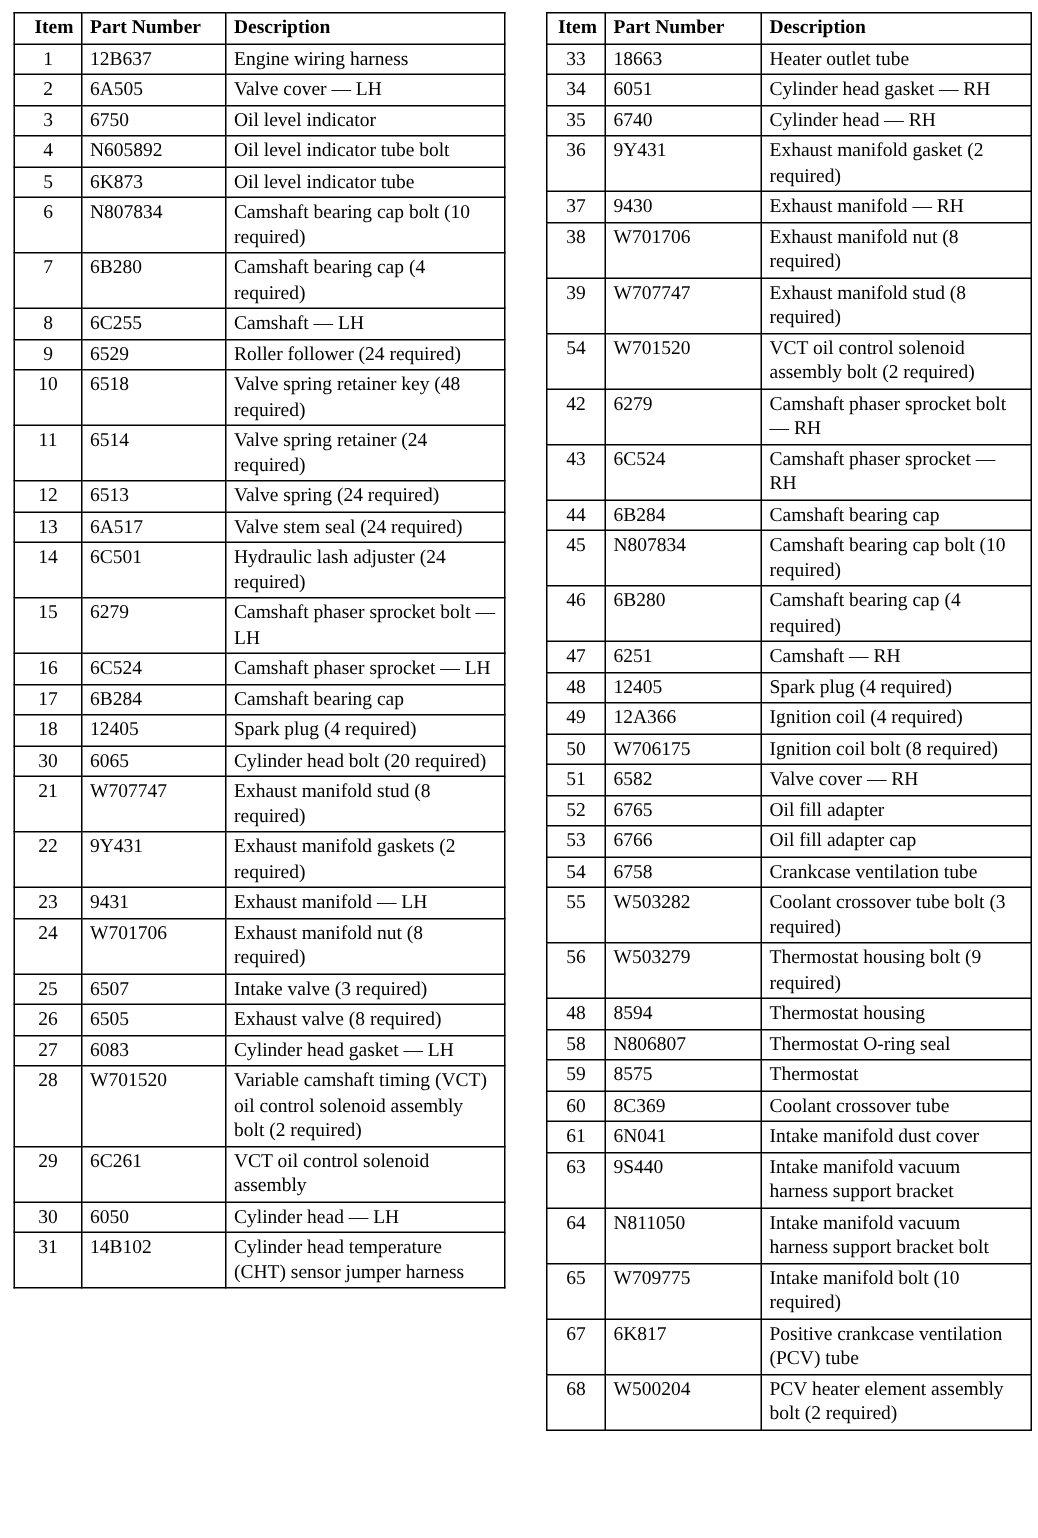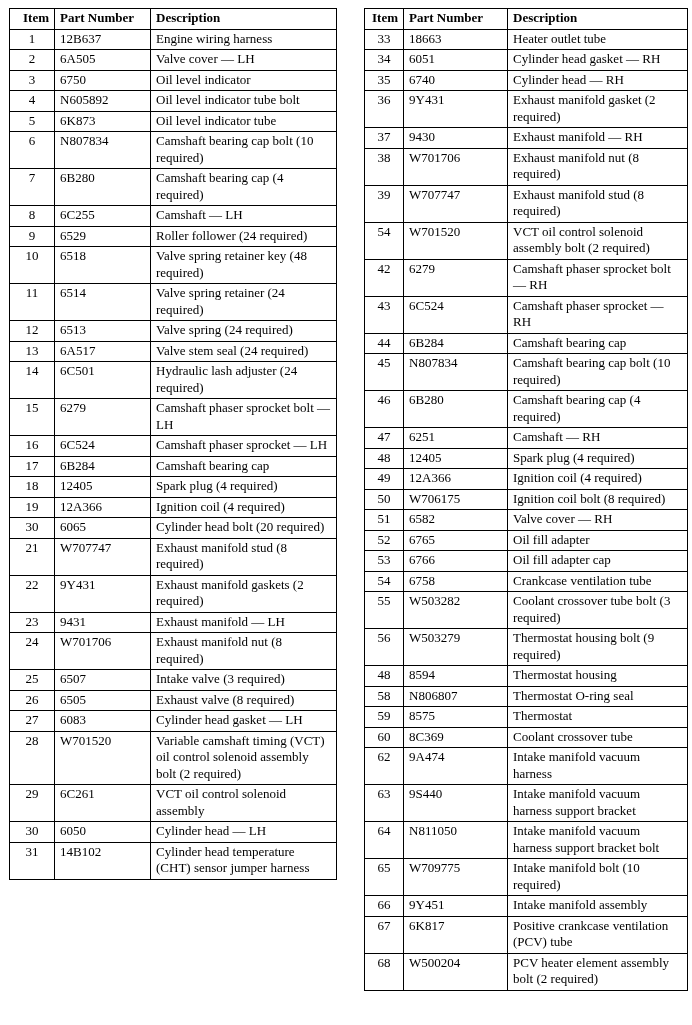--- a/index.html
+++ b/index.html
@@ -150,25 +150,20 @@
           <td class="cell-item">17</td>
           <td class="cell-part">6B284</td>
           <td class="cell-desc">Camshaft bearing cap</td>
         </tr>
         <tr>
           <td class="cell-item">18</td>
           <td class="cell-part">12405</td>
           <td class="cell-desc">Spark plug (4 required)</td>
         </tr>
         <tr>
-          <td class="cell-item">19</td>
-          <td class="cell-part">12A366</td>
-          <td class="cell-desc">Ignition coil (4 required)</td>
-        </tr>
-        <tr>
           <td class="cell-item">30</td>
           <td class="cell-part">6065</td>
           <td class="cell-desc">Cylinder head bolt (20 required)</td>
         </tr>
         <tr>
           <td class="cell-item">21</td>
           <td class="cell-part">W707747</td>
           <td class="cell-desc">Exhaust manifold stud (8 required)</td>
         </tr>
         <tr>
@@ -367,43 +362,38 @@
           <td class="cell-item">59</td>
           <td class="cell-part">8575</td>
           <td class="cell-desc">Thermostat</td>
         </tr>
         <tr>
           <td class="cell-item">60</td>
           <td class="cell-part">8C369</td>
           <td class="cell-desc">Coolant crossover tube</td>
         </tr>
         <tr>
-          <td class="cell-item">62</td>
-          <td class="cell-part">9A474</td>
-          <td class="cell-desc">Intake manifold vacuum harness</td>
+          <td class="cell-item">61</td>
+          <td class="cell-part">6N041</td>
+          <td class="cell-desc">Intake manifold dust cover</td>
         </tr>
         <tr>
           <td class="cell-item">63</td>
           <td class="cell-part">9S440</td>
           <td class="cell-desc">Intake manifold vacuum harness support bracket</td>
         </tr>
         <tr>
           <td class="cell-item">64</td>
           <td class="cell-part">N811050</td>
           <td class="cell-desc">Intake manifold vacuum harness support bracket bolt</td>
         </tr>
         <tr>
           <td class="cell-item">65</td>
           <td class="cell-part">W709775</td>
           <td class="cell-desc">Intake manifold bolt (10 required)</td>
-        </tr>
-        <tr>
-          <td class="cell-item">66</td>
-          <td class="cell-part">9Y451</td>
-          <td class="cell-desc">Intake manifold assembly</td>
         </tr>
         <tr>
           <td class="cell-item">67</td>
           <td class="cell-part">6K817</td>
           <td class="cell-desc">Positive crankcase ventilation (PCV) tube</td>
         </tr>
         <tr>
           <td class="cell-item">68</td>
           <td class="cell-part">W500204</td>
           <td class="cell-desc">PCV heater element assembly bolt (2 required)</td>

